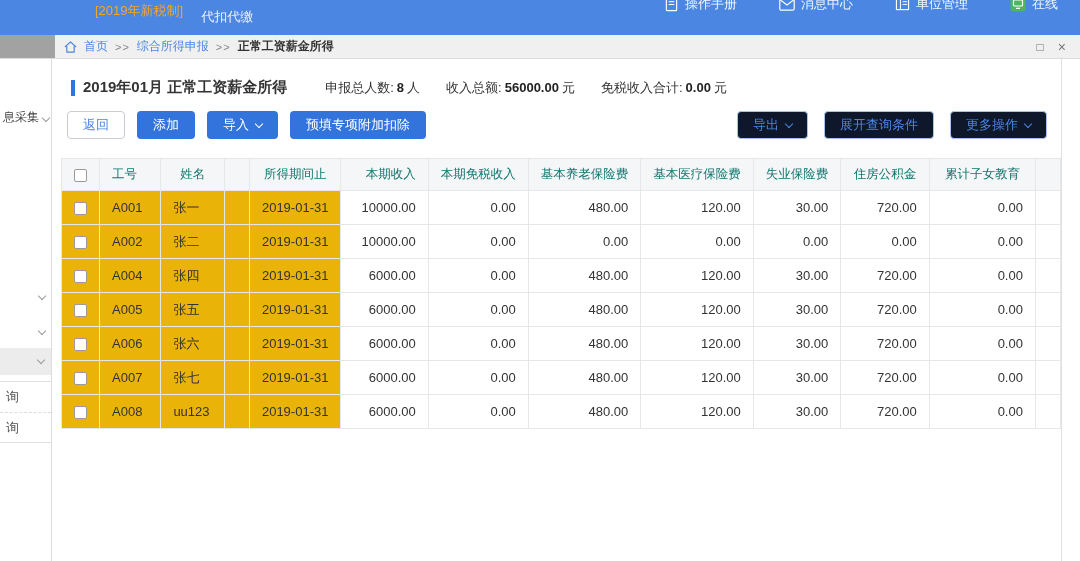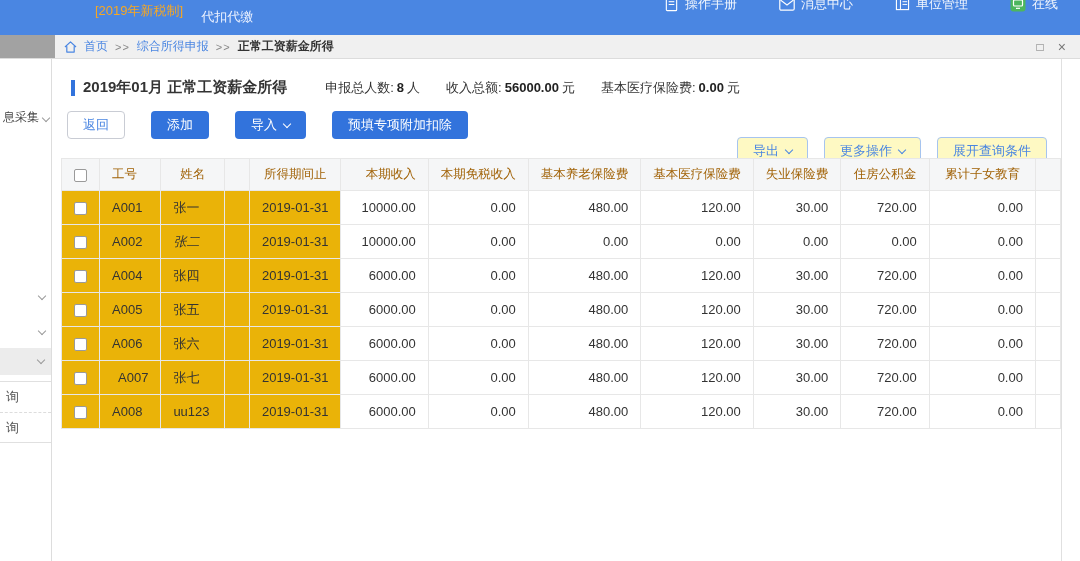--- a/index.html
+++ b/index.html
@@ -45,32 +45,32 @@
   .chev{display:inline-block;width:6px;height:6px;border-right:1.3px solid currentColor;border-bottom:1.3px solid currentColor;transform:rotate(45deg);}
   
   .main{position:absolute;left:53px;top:59px;width:1009px;height:502px;background:#fff;border-right:1px solid #e0e0e0;}
   .titlebar{position:absolute;left:18px;top:19px;right:16px;display:flex;align-items:center;}
   .title-accent{width:4px;height:16px;background:var(--btn-blue);margin-right:8px;flex:none;}
   .title-text{font-size:15px;font-weight:bold;color:#333;white-space:nowrap;}
   .stats{display:flex;gap:26px;margin-left:38px;font-size:13px;color:#333;align-items:center;white-space:nowrap;}
   .stat b{margin:0 3px;color:#222;}
   
   .toolbar{position:absolute;left:14px;top:52px;right:14px;height:30px;}
-  .tb-left{position:absolute;left:0;top:0;display:flex;gap:26px;}
+  .tb-left{position:absolute;left:0;top:0;display:flex;gap:12px;}
   .tb-right{position:absolute;right:0;top:0;display:flex;gap:16px;}
   .btn{height:28px;border-radius:4px;font-size:13px;padding:0 15px;display:inline-flex;align-items:center;justify-content:center;cursor:pointer;border:1px solid transparent;white-space:nowrap;}
   .btn .chev{margin-left:7px;margin-top:-3px;width:6px;height:6px;}
   .btn-back{background:#fff;border-color:#c9ccd4;color:var(--link-blue);}
   .btn-solid{background:var(--btn-blue);color:#fff;}
-  .btn-oblue{background:#fef9c3;border-color:#a6c4ef;color:var(--link-blue);margin-top:26px;}
+  .btn-oblue{background:#0f172a;border-color:#a6c4ef;color:var(--link-blue);}
   
   .table-wrap{position:absolute;left:8px;top:99px;}
   table{border-collapse:collapse;table-layout:fixed;}
   th,td{border:1px solid #e7e7e7;padding:0 12px;white-space:nowrap;overflow:hidden;}
-  th{background:#f5f6f7;color:#a16207;font-weight:normal;font-size:12.5px;height:32px;}
+  th{background:#f5f6f7;color:#0f766e;font-weight:normal;font-size:12.5px;height:32px;}
   td{font-size:13px;color:#333;height:34px;background:#fff;}
   td:nth-child(-n+5){background:#eab308;}
   .cb{display:inline-block;width:13px;height:13px;border:1px solid #9a9a9a;border-radius:2px;background:#fff;vertical-align:middle;cursor:pointer;}
 </style>
 </head>
 <body>
 
 <div class="topbar">
   <div class="topbar-left">
     <span class="regime">[2019年新税制]</span>
@@ -157,44 +157,44 @@
 </div>
 
 <div class="main">
 
   <div class="titlebar">
     <span class="title-accent"></span>
     <span class="title-text">2019年01月 正常工资薪金所得</span>
     <span class="stats">
       <span class="stat"><span>申报总人数:</span><b>8</b><span>人</span></span>
       <span class="stat"><span>收入总额:</span><b>56000.00</b><span>元</span></span>
-      <span class="stat"><span>基本医疗保险费:</span><b>0.00</b><span>元</span></span>
+      <span class="stat"><span>免税收入合计:</span><b>0.00</b><span>元</span></span>
     </span>
   </div>
 
   <div class="toolbar">
     <div class="tb-left">
       <span class="btn btn-back">返回</span>
       <span class="btn btn-solid">添加</span>
       <span class="btn btn-solid">
           <span>导入</span>
           <span class="chev"></span>
         </span>
       <span class="btn btn-solid">预填专项附加扣除</span>
     </div>
     <div class="tb-right">
       <span class="btn btn-oblue">
           <span>导出</span>
           <span class="chev"></span>
         </span>
+      <span class="btn btn-oblue">展开查询条件</span>
       <span class="btn btn-oblue">
           <span>更多操作</span>
           <span class="chev"></span>
         </span>
-      <span class="btn btn-oblue">展开查询条件</span>
     </div>
   </div>
 
   <div class="table-wrap">
     <table>
       <thead>
           <tr>
             <th style="width: 34px; text-align: center;"><span class="cb"></span></th>
             <th style="width: 70px; text-align: left;">工号</th>
             <th style="width: 67px; text-align: center;">姓名</th>
@@ -222,21 +222,21 @@
             <td style="text-align: right;">480.00</td>
             <td style="text-align: right;">120.00</td>
             <td style="text-align: right;">30.00</td>
             <td style="text-align: right;">720.00</td>
             <td style="text-align: right;">0.00</td>
             <td style="text-align: left;"></td>
           </tr>
           <tr>
             <td style="text-align: center;"><span class="cb"></span></td>
             <td style="text-align: left;">A002</td>
-            <td style="text-align: left; font-style: italic;">张二</td>
+            <td style="text-align: left;">张二</td>
             <td style="text-align: left;"></td>
             <td style="text-align: left;">2019-01-31</td>
             <td style="text-align: right;">10000.00</td>
             <td style="text-align: right;">0.00</td>
             <td style="text-align: right;">0.00</td>
             <td style="text-align: right;">0.00</td>
             <td style="text-align: right;">0.00</td>
             <td style="text-align: right;">0.00</td>
             <td style="text-align: right;">0.00</td>
             <td style="text-align: left;"></td>
@@ -281,21 +281,21 @@
             <td style="text-align: right;">0.00</td>
             <td style="text-align: right;">480.00</td>
             <td style="text-align: right;">120.00</td>
             <td style="text-align: right;">30.00</td>
             <td style="text-align: right;">720.00</td>
             <td style="text-align: right;">0.00</td>
             <td style="text-align: left;"></td>
           </tr>
           <tr>
             <td style="text-align: center;"><span class="cb"></span></td>
-            <td style="text-align: right;">A007</td>
+            <td style="text-align: left;">A007</td>
             <td style="text-align: left;">张七</td>
             <td style="text-align: left;"></td>
             <td style="text-align: left;">2019-01-31</td>
             <td style="text-align: right;">6000.00</td>
             <td style="text-align: right;">0.00</td>
             <td style="text-align: right;">480.00</td>
             <td style="text-align: right;">120.00</td>
             <td style="text-align: right;">30.00</td>
             <td style="text-align: right;">720.00</td>
             <td style="text-align: right;">0.00</td>

